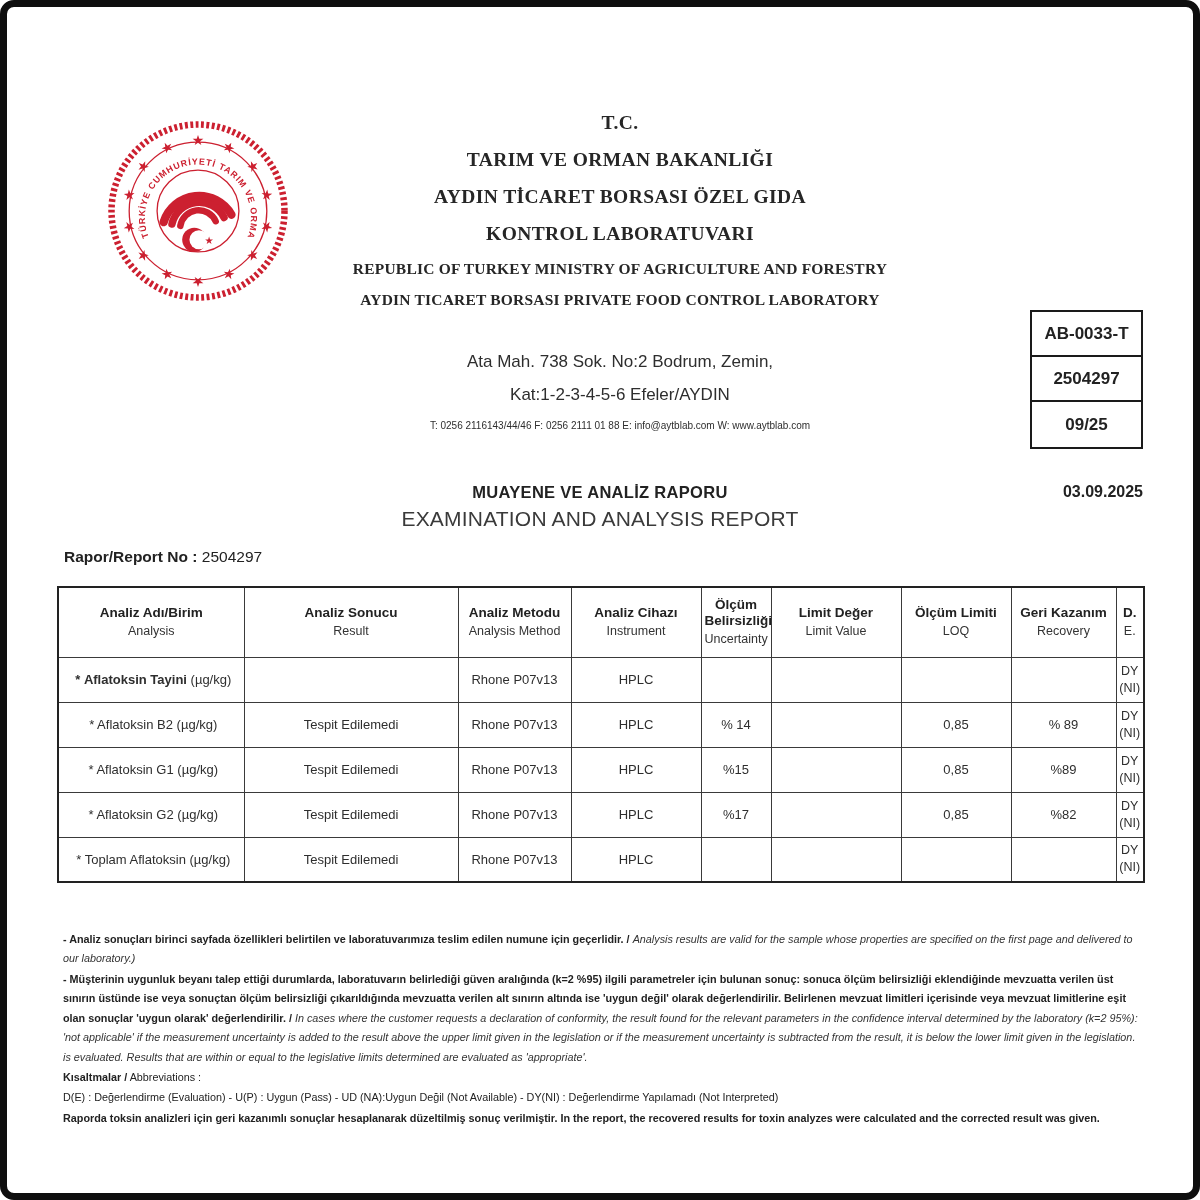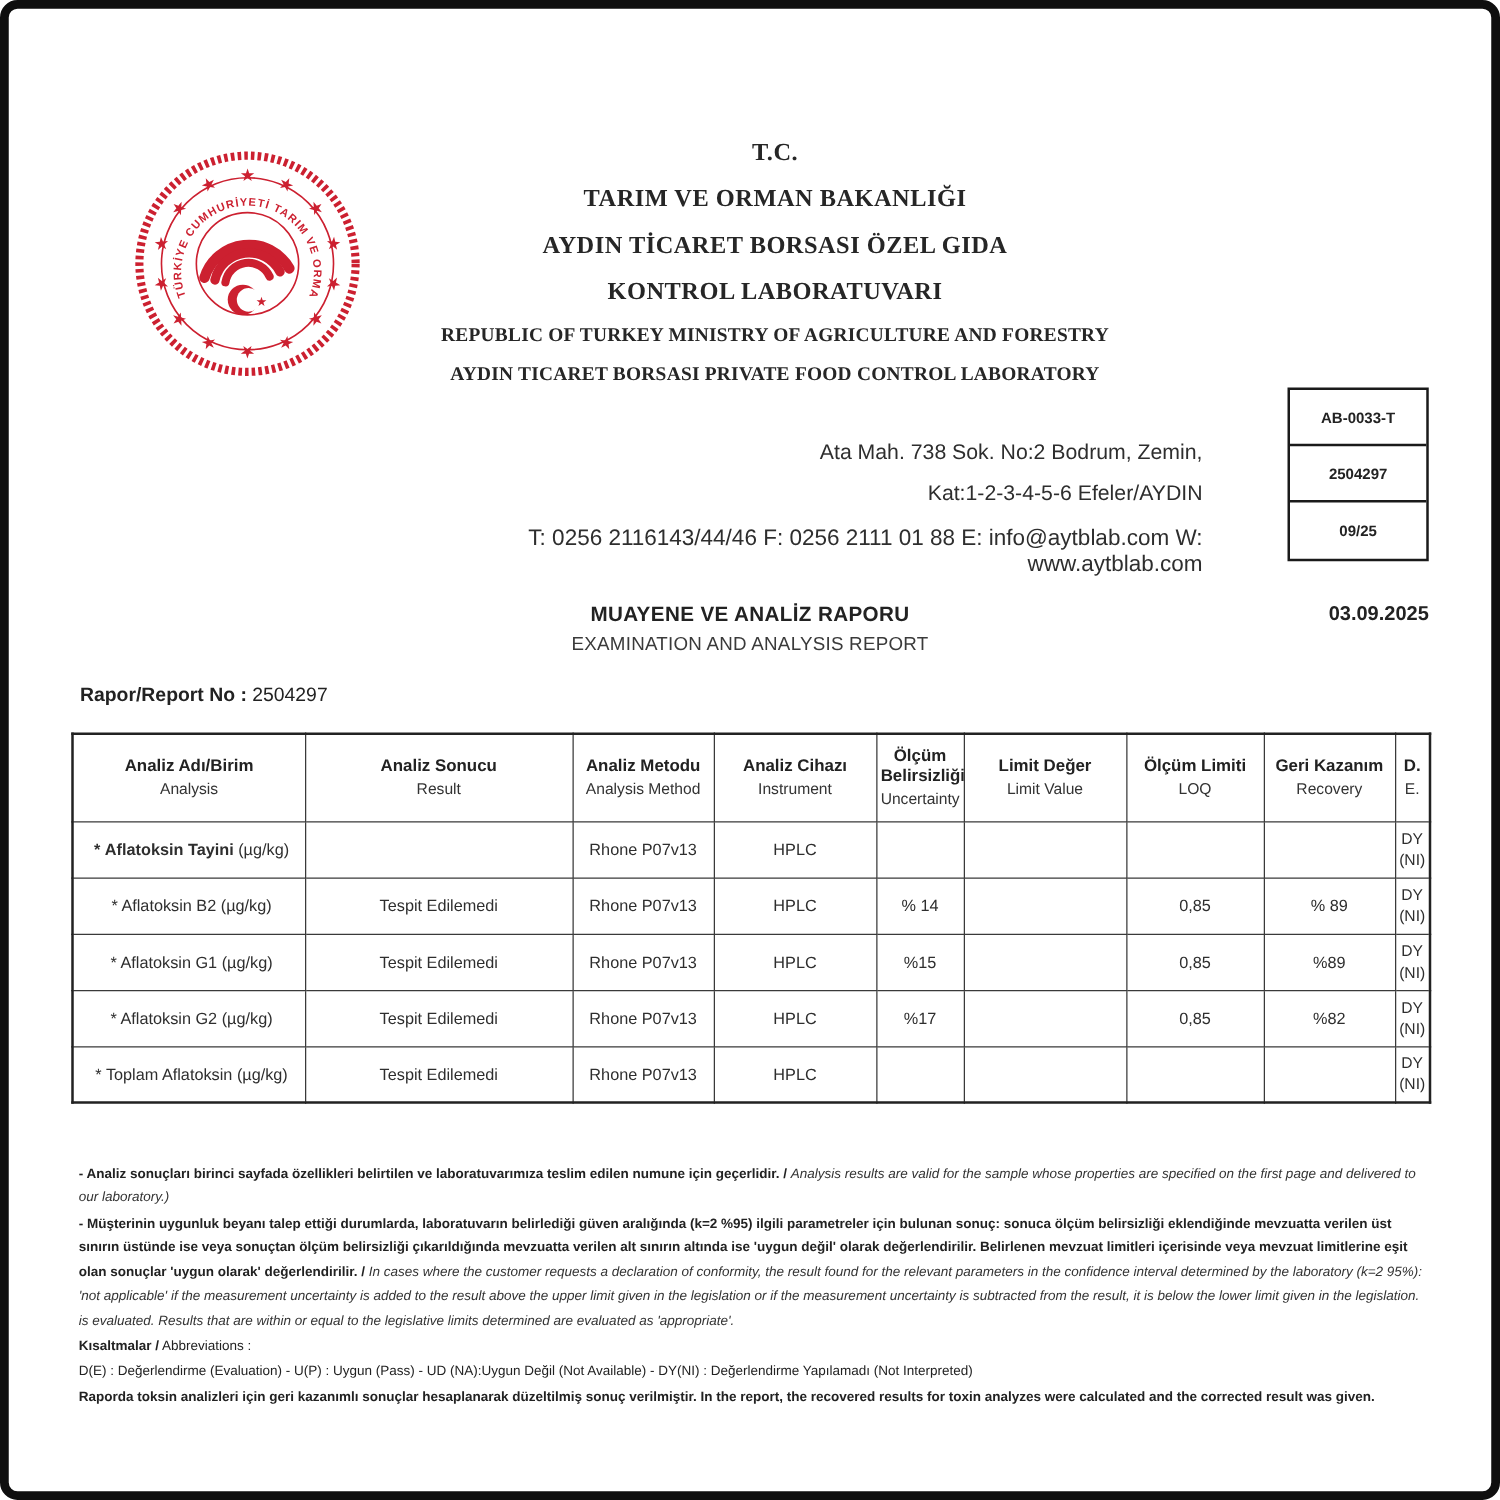--- a/index.html
+++ b/index.html
@@ -9,36 +9,36 @@
 
   
   #logo { position:absolute; left:105px; top:118px; width:186px; height:186px; }
 
   
   #title-block { position:absolute; left:278px; top:112px; width:684px; text-align:center; color:#262626;font-family:Liberation Serif, serif; }
   #title-block .tr-line { font-size:19.5px; font-weight:700; letter-spacing:0.4px; margin-bottom:15px; }
   #title-block .en-line { font-size:15.5px; font-weight:700; letter-spacing:0.2px; margin-bottom:13px; }
 
   
-  #address-block { position:absolute; left:278px; top:352px; width:684px; text-align:right; color:#2e2e2e; }
+  #address-block { position:absolute; left:278px; top:352px; width:684px; text-align:center; color:#2e2e2e; }
   #address-block .addr { font-size:17px; margin-bottom:13px; }
-  #address-block .contact { font-size:18px; margin-top:15px; }
+  #address-block .contact { font-size:10px; margin-top:15px; }
 
   
   #info-box { position:absolute; left:1030px; top:310px; width:113px; border:2px solid #1a1a1a; background:#fff; }
   #info-box .cell { height:45px; display:flex; align-items:center; justify-content:center;
-                    font-size:12px; font-weight:700; color:#222; border-bottom:2px solid #1a1a1a; }
+                    font-size:17px; font-weight:700; color:#222; border-bottom:2px solid #1a1a1a; }
   #info-box .cell:last-child { border-bottom:none; }
   #date-full { position:absolute; left:990px; top:483px; width:153px; text-align:right;
                font-size:16px; font-weight:700; color:#222; }
 
   
   #report-title { position:absolute; left:300px; top:483px; width:600px; text-align:center; }
   #report-title .t-tr { font-size:16.5px; font-weight:700; letter-spacing:0.3px; color:#222; margin-bottom:5px; }
-  #report-title .t-en { font-size:15px; color:#3a3a3a; letter-spacing:0.2px; }
+  #report-title .t-en { font-size:21px; color:#3a3a3a; letter-spacing:0.2px; }
 
   
   #report-no { position:absolute; left:64px; top:548px; font-size:15.5px; color:#222; }
   #report-no .lbl { font-weight:700; }
 
   
   #analysis-table { position:absolute; left:57px; top:586px; width:1086px;
                     border-collapse:collapse; table-layout:fixed;padding-left:20px; }
   #analysis-table th, #analysis-table td { border:1.5px solid #3a3a3a; overflow:hidden; }
   #analysis-table { border:2px solid #222; }

